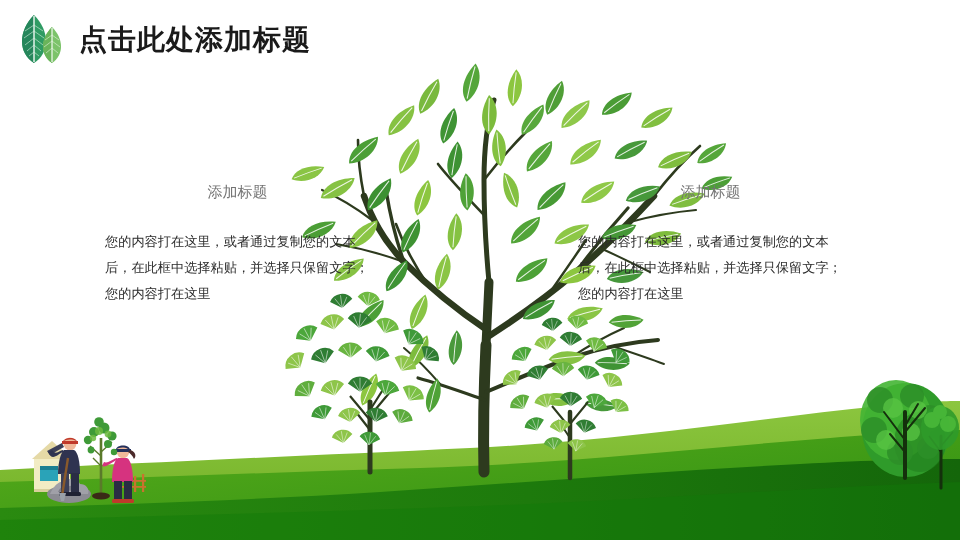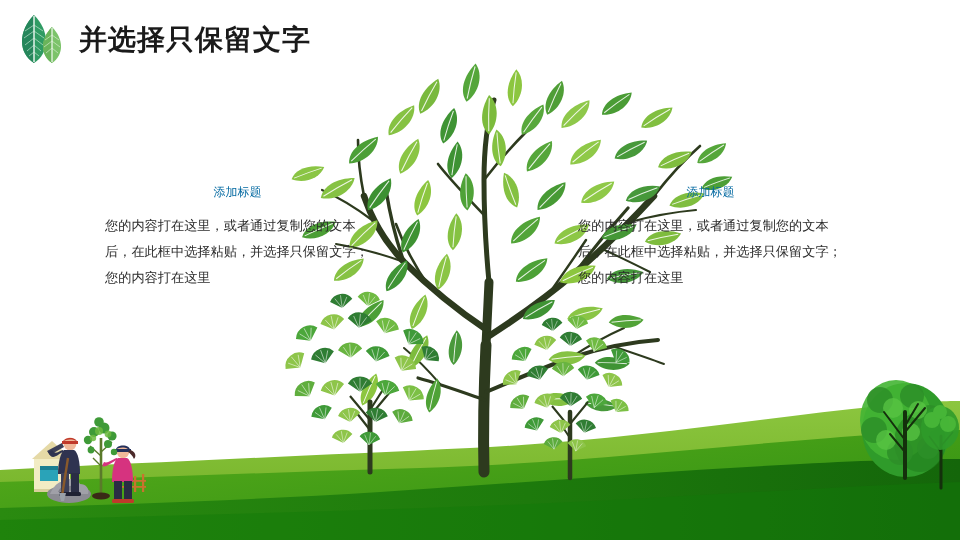--- a/index.html
+++ b/index.html
@@ -49,24 +49,24 @@
   .text-block {
     position: absolute;
     width: 265px;
     text-align: center;
     z-index: 40;
   }
   #text-block-left { left: 105px; top: 180px; }
   #text-block-right { left: 578px; top: 180px; }
 
   .block-heading {
-    font-size: 12px;
-    color: #0369a1;
+    font-size: 15px;
+    color: #737373;
     line-height: 24px;
-    margin-bottom: 9px;
+    margin-bottom: 25px;
     font-weight: normal;
   }
   .block-body {
     font-size: 13.2px;
     color: #2b2b2b;
     line-height: 26px;
     text-align: left;
   }
 
   
@@ -628,21 +628,21 @@
       <path d="M40 21 L40 55" stroke="#ffffff" stroke-width="1.1" fill="none"></path>
       <g stroke="#eaf8e4" stroke-width="0.7" opacity="0.8" fill="none">
         <path d="M40 28 L33 33"></path>
           <path d="M40 34 L32 40"></path>
           <path d="M40 41 L34 46"></path>
         <path d="M40 28 L47 33"></path>
           <path d="M40 34 L48 40"></path>
           <path d="M40 41 L46 46"></path>
       </g>
     </svg>
-    <div id="slide-title">并选择只保留文字</div>
+    <div id="slide-title">点击此处添加标题</div>
   </div>
 
   <div class="text-block" id="text-block-left">
     <div class="block-heading">添加标题</div>
     <div class="block-body">您的内容打在这里，或者通过复制您的文本后，在此框中选择粘贴，并选择只保留文字；您的内容打在这里</div>
   </div>
 
   <div class="text-block" id="text-block-right">
     <div class="block-heading">添加标题</div>
     <div class="block-body">您的内容打在这里，或者通过复制您的文本后，在此框中选择粘贴，并选择只保留文字；您的内容打在这里</div>

